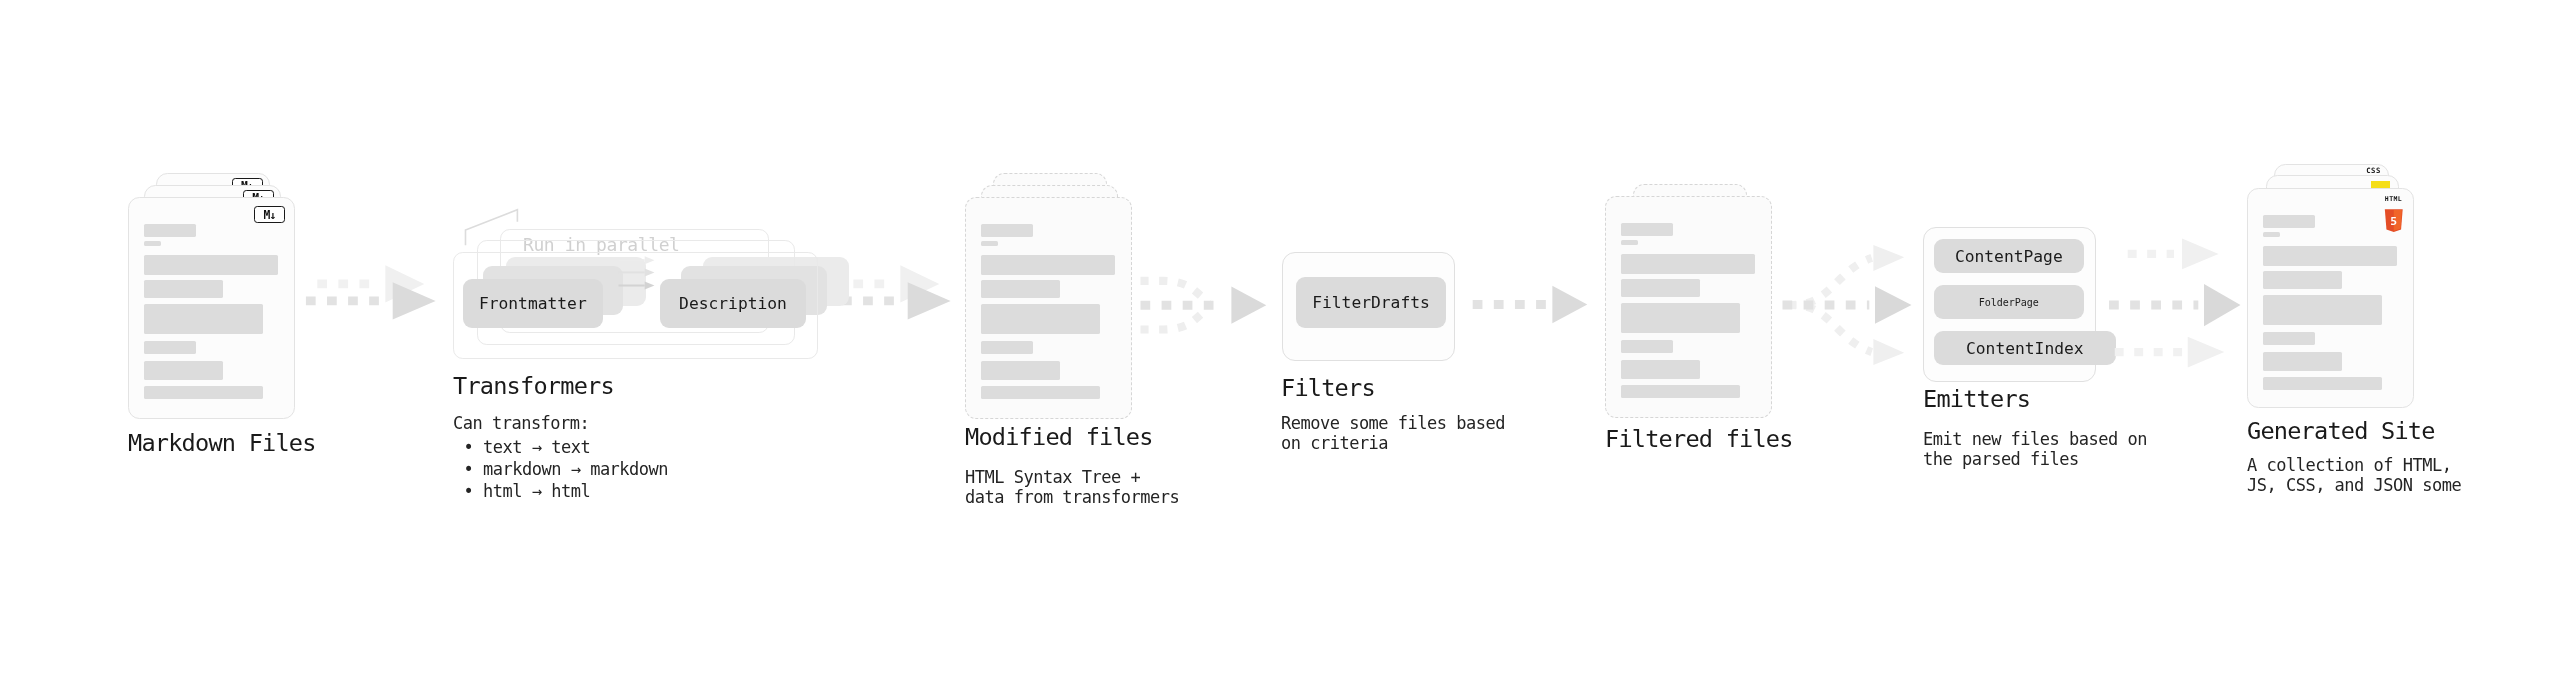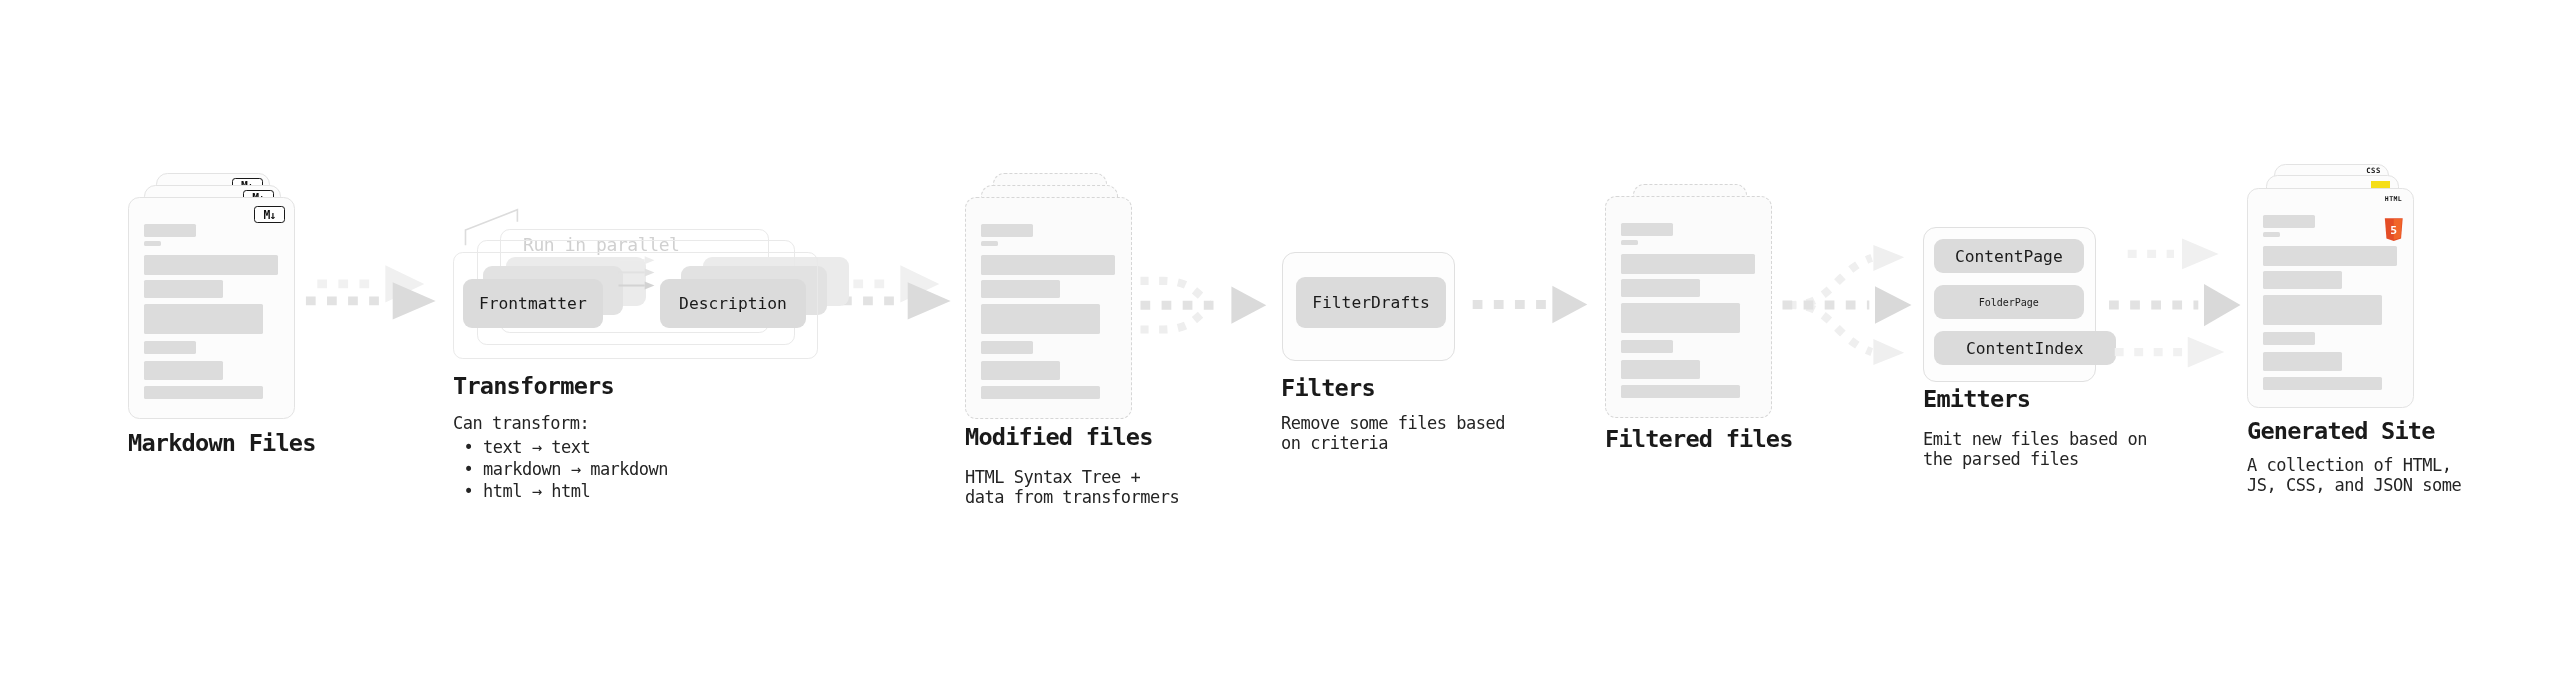--- a/index.html
+++ b/index.html
@@ -27,24 +27,24 @@
   
   .md-badge{position:absolute;top:8.1px;right:9px;width:31px;height:16.3px;
             box-sizing:border-box;border:1.6px solid #191919;border-radius:3.3px;background:#fff;
             color:#111;font-weight:bold;font-size:11.4px;letter-spacing:-0.8px;
             display:flex;align-items:center;justify-content:center;}
   .md-badge.small{top:4.1px;right:6.5px;}
   .css-badge{position:absolute;top:2.4px;right:7.3px;font-size:7.3px;font-weight:bold;color:#111;
              letter-spacing:0.4px;border-bottom:2.4px solid #2862e9;padding-bottom:0.8px;line-height:7.3px;}
   .js-badge{position:absolute;top:4.9px;right:8.1px;width:18.7px;height:9.8px;background:#f5de19;}
   .html5-badge{position:absolute;top:6.5px;right:9.8px;width:19.5px;text-align:center;}
-  .html5-word{font-size:6.5px;font-weight:bold;color:#111;letter-spacing:0.4px;line-height:7.3px;margin-bottom:15px;}
-
-  
-  .stage-label{position:absolute;font-size:23.6px;font-weight:700;letter-spacing:-0.8px;
+  .html5-word{font-size:6.5px;font-weight:bold;color:#111;letter-spacing:0.4px;line-height:7.3px;margin-bottom:6px;}
+
+  
+  .stage-label{position:absolute;font-size:23.6px;font-weight:400;letter-spacing:-0.8px;
                color:#1a1a1a;white-space:nowrap;line-height:26px;}
   .desc{position:absolute;font-size:17px;line-height:19.5px;letter-spacing:-0.5px;
         color:#242424;white-space:nowrap;}
   .desc.bullets{line-height:22px;padding-left:10.6px;}
   .note-label{position:absolute;font-size:18px;color:#d0d0d0;letter-spacing:-0.4px;white-space:nowrap;margin-top:32px;}
 
   
   .ghost-frame{position:absolute;box-sizing:border-box;border:1.6px solid #e9e9e9;border-radius:9.8px;}
   .panel-card{position:absolute;box-sizing:border-box;border:1.6px solid #e0e0e0;border-radius:13px;background:#fdfdfd;}
   .pill{position:absolute;background:#dbdbdb;border-radius:9px;color:#1a1a1a;font-size:16.3px;

